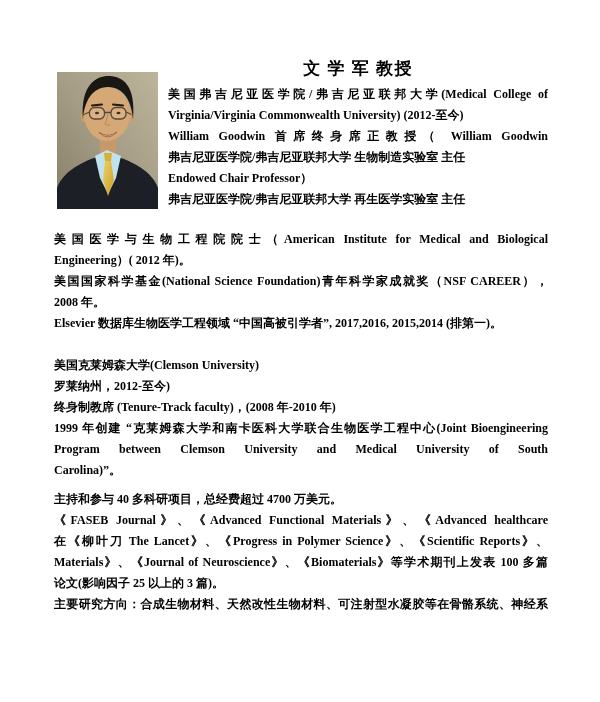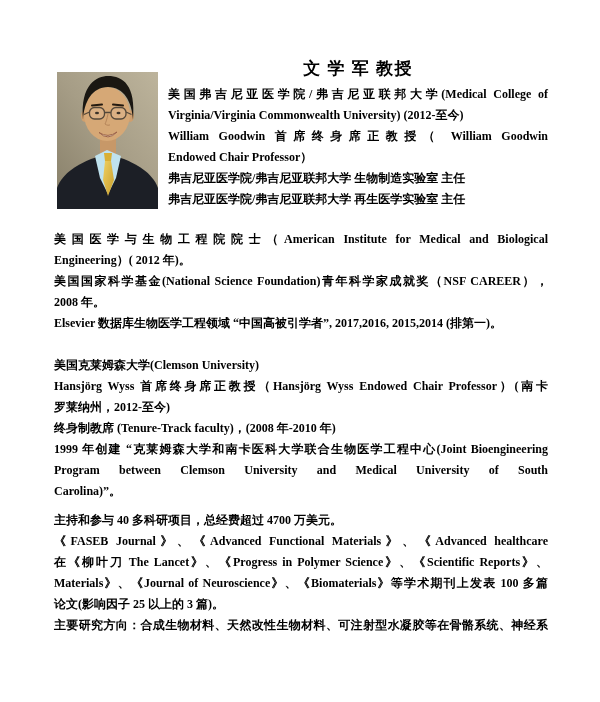--- a/index.html
+++ b/index.html
@@ -77,39 +77,38 @@
         <path d="M42,60.5 Q51,66.5 60,60 Q51,69.5 42,60.5 Z" fill="#f3ead8" stroke="#9c6248" stroke-width="1"></path>
       </svg>
     </div>
 
     <div class="hright">
       <div class="title">文 学 军  教授</div>
       <div id="header-lines">
           <div class="line fill">美国弗吉尼亚医学院/弗吉尼亚联邦大学(Medical College of</div>
           <div class="line">Virginia/Virginia Commonwealth University)  (2012-至今)</div>
           <div class="line fill"> William Goodwin 首席终身席正教授（ William Goodwin</div>
+          <div class="line">弗吉尼亚医学院/弗吉尼亚联邦大学 生物制造实验室 主任</div>
           <div class="line">Endowed Chair Professor）</div>
-          <div class="line">弗吉尼亚医学院/弗吉尼亚联邦大学 生物制造实验室 主任</div>
           <div class="line">弗吉尼亚医学院/弗吉尼亚联邦大学 再生医学实验室 主任</div>
         </div>
     </div>
 
   </div>
 
   <div id="paragraphs">
       <div class="para">
         <div class="line fill">美国医学与生物工程院院士（American Institute for Medical and Biological</div>
         <div class="line">Engineering）( 2012 年)。</div>
         <div class="line fill">美国国家科学基金(National Science Foundation)青年科学家成就奖（NSF CAREER），</div>
         <div class="line">2008 年。</div>
         <div class="line">Elsevier 数据库生物医学工程领域 “中国高被引学者”, 2017,2016, 2015,2014 (排第一)。</div>
       </div>
       <div class="para">
         <div class="line">美国克莱姆森大学(Clemson University)</div>
-        <div class="line fill">Hansjörg Wyss 首席终身席正教授（Hansjörg Wyss Endowed Chair Professor）(南卡</div>
         <div class="line">罗莱纳州，2012-至今)</div>
         <div class="line">终身制教席 (Tenure-Track faculty)，(2008 年-2010 年)</div>
         <div class="line fill">1999 年创建 “克莱姆森大学和南卡医科大学联合生物医学工程中心(Joint Bioengineering</div>
         <div class="line fill">Program between Clemson University and Medical University of South</div>
         <div class="line">Carolina)”。</div>
       </div>
       <div class="para">
         <div class="line">主持和参与 40 多科研项目，总经费超过 4700 万美元。</div>
         <div class="line fill">《FASEB Journal》、《Advanced Functional Materials》、《Advanced healthcare</div>
         <div class="line fill">在《柳叶刀 The Lancet》、《Progress in Polymer Science》、《Scientific Reports》、</div>

